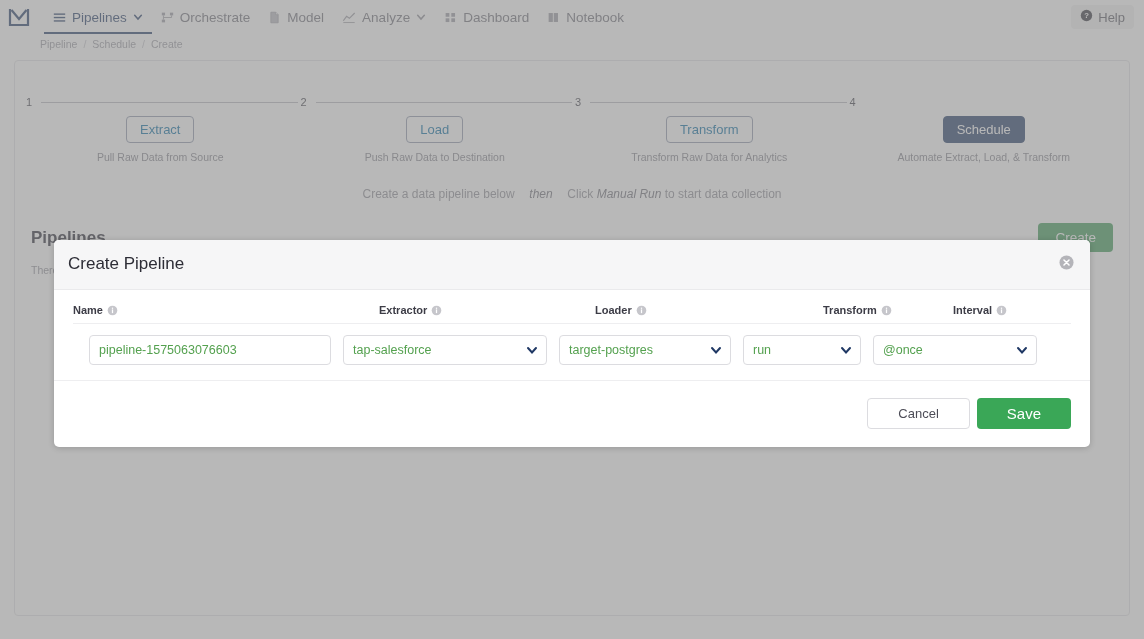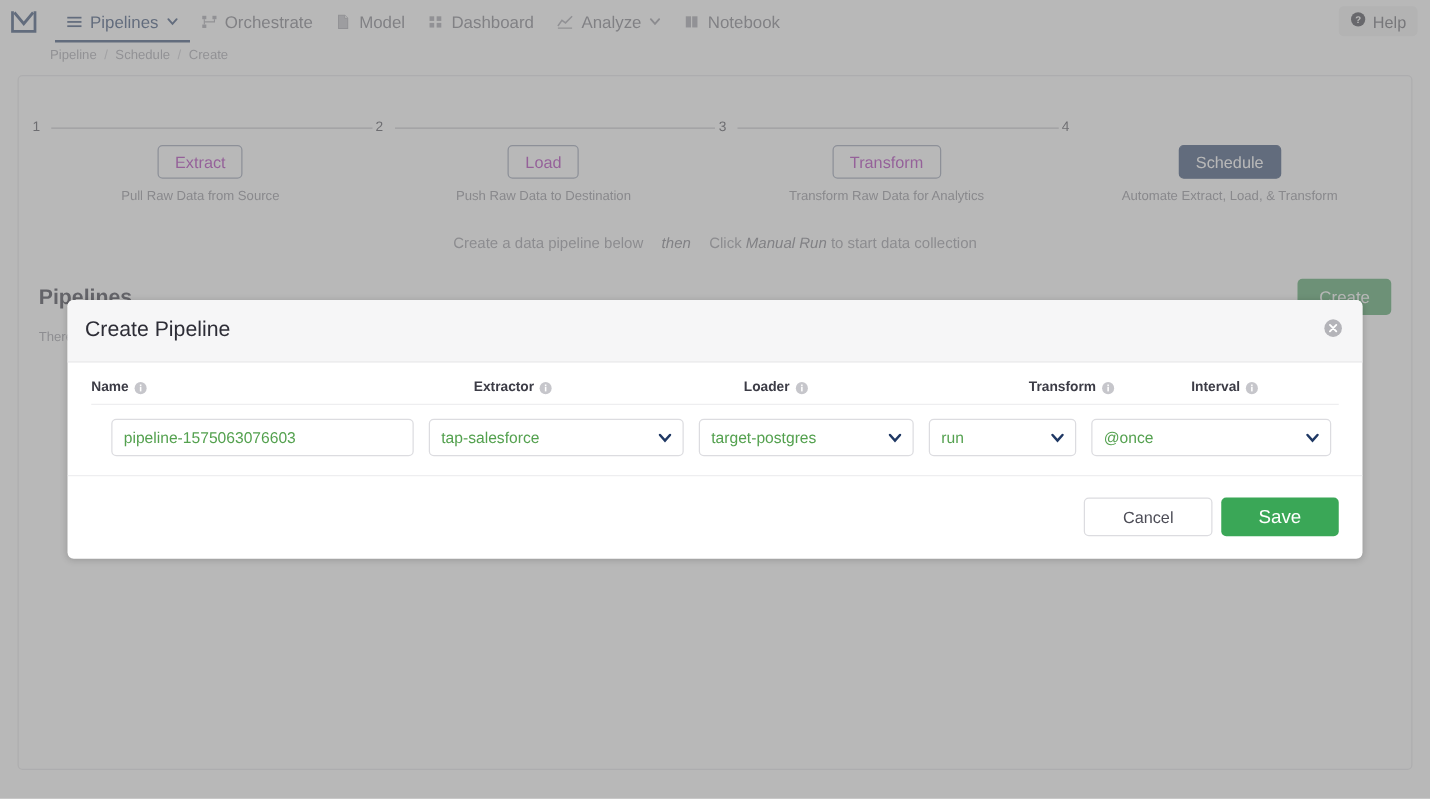--- a/index.html
+++ b/index.html
@@ -119,21 +119,21 @@
     margin-left: 6px;
   }
   .step-line.hidden { visibility: hidden; }
   .step-btn {
     margin-top: 7px;
     min-width: 50px;
     padding: 5px 13px;
     border: 1px solid #8e97ac;
     border-radius: 4px;
     font-size: 13px;
-    color: #a21caf;
+    color: #0369a1;
     background: #ffffff;
     text-align: center;
   }
   .step-btn.filled {
     background: #1f3864;
     border-color: #1f3864;
     color: #ffffff;
   }
   .step-desc {
     margin-top: 8px;
@@ -321,45 +321,45 @@
           <svg width="13" height="13" viewBox="0 0 16 16">
             <path d="M3.5 1.5 L9.5 1.5 L12.5 4.5 L12.5 14.5 L3.5 14.5 Z" fill="#b9b9c0" stroke="#9a9aa2" stroke-width="1"></path>
             <path d="M9.5 1.5 L9.5 4.5 L12.5 4.5" fill="#ffffff" stroke="#9a9aa2" stroke-width="0.9"></path>
           </svg>
         </span>
         <span>Model</span>
       </div>
 
       <div class="nav-item">
         <span class="ico">
+          <svg width="14" height="13" viewBox="0 0 16 16">
+            <path d="M1 12 L5 6.5 L8.5 9 L15 2.5" fill="none" stroke="#9a9aa2" stroke-width="1.5"></path>
+            <path d="M1 14.2 L15 14.2" stroke="#9a9aa2" stroke-width="1.1"></path>
+          </svg>
+        </span>
+        <span>Analyze</span>
+        <span class="chev-small">
+          <svg width="10" height="10" viewBox="0 0 12 12">
+              <path d="M2 4 L6 8.5 L10 4" fill="none" stroke="#8a8a93" stroke-width="1.8" stroke-linecap="round"></path>
+            </svg>
+        </span>
+      </div>
+
+      <div class="nav-item">
+        <span class="ico">
           <svg width="13" height="13" viewBox="0 0 16 16">
               <g fill="#9a9aa2">
             <rect x="2" y="2.5" width="4.6" height="4.6"></rect>
                 <rect x="9" y="2.5" width="4.6" height="4.6"></rect>
             <rect x="2" y="9" width="4.6" height="4.6"></rect>
                 <rect x="9" y="9" width="4.6" height="4.6"></rect>
           </g>
             </svg>
         </span>
         <span>Dashboard</span>
-      </div>
-
-      <div class="nav-item">
-        <span class="ico">
-          <svg width="14" height="13" viewBox="0 0 16 16">
-            <path d="M1 12 L5 6.5 L8.5 9 L15 2.5" fill="none" stroke="#9a9aa2" stroke-width="1.5"></path>
-            <path d="M1 14.2 L15 14.2" stroke="#9a9aa2" stroke-width="1.1"></path>
-          </svg>
-        </span>
-        <span>Analyze</span>
-        <span class="chev-small">
-          <svg width="10" height="10" viewBox="0 0 12 12">
-              <path d="M2 4 L6 8.5 L10 4" fill="none" stroke="#8a8a93" stroke-width="1.8" stroke-linecap="round"></path>
-            </svg>
-        </span>
       </div>
 
       <div class="nav-item">
         <span class="ico">
           <svg width="13" height="13" viewBox="0 0 16 16">
               <g fill="#9a9aa2">
             <rect x="2" y="2.5" width="5.2" height="11"></rect>
                 <rect x="8.3" y="2.5" width="5.2" height="11"></rect>
           </g>
             </svg>
@@ -546,21 +546,21 @@
 
       <div class="field select" style="width:118px">
         <span>run</span>
         <span class="chev">
           <svg width="12" height="12" viewBox="0 0 12 12">
               <path d="M2 4 L6 8.5 L10 4" fill="none" stroke="#1f3864" stroke-width="2" stroke-linecap="round"></path>
             </svg>
         </span>
       </div>
 
-      <div class="field select" style="width:192px">
+      <div class="field select" style="width:164px">
         <span>@once</span>
         <span class="chev">
           <svg width="12" height="12" viewBox="0 0 12 12">
               <path d="M2 4 L6 8.5 L10 4" fill="none" stroke="#1f3864" stroke-width="2" stroke-linecap="round"></path>
             </svg>
         </span>
       </div>
 
     </div>
   </div>

